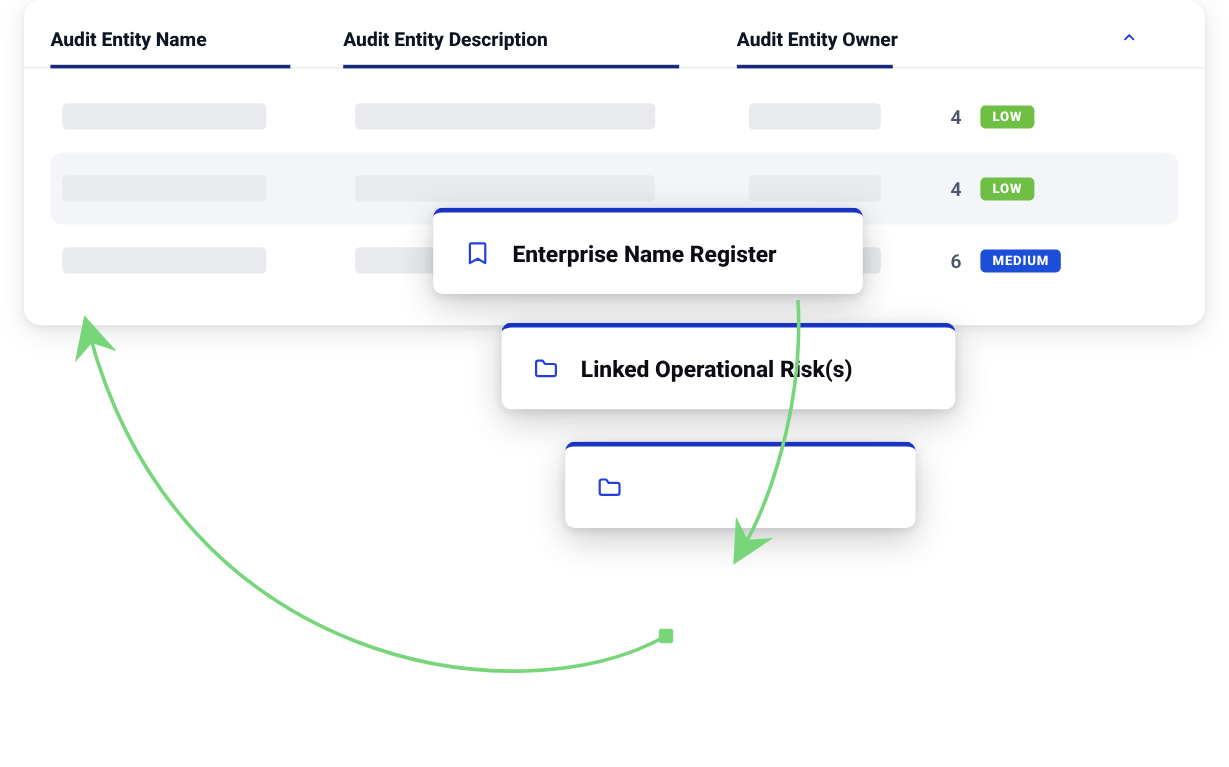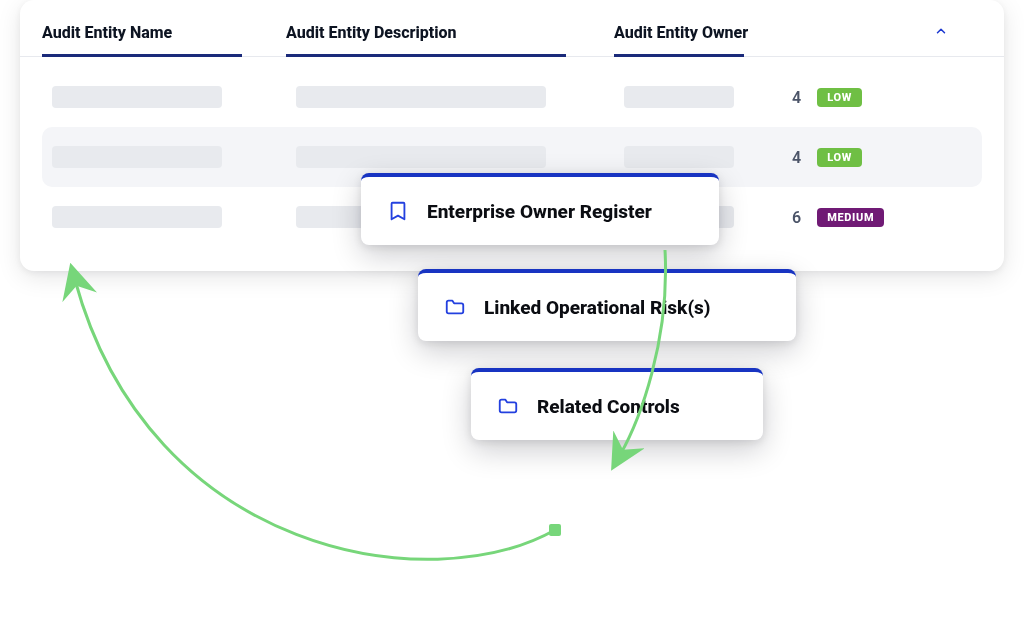--- a/index.html
+++ b/index.html
@@ -89,21 +89,21 @@
   .score-num { color: #4b5468; font-size: 16px; font-weight: 600; }
   .badge {
     display: inline-flex; align-items: center; justify-content: center;
     height: 19px; padding: 0 10px;
     border-radius: 4px;
     font-size: 11px; font-weight: 800; letter-spacing: .06em;
     color: #fff;
     text-transform: uppercase;
   }
   .badge.low    { background: #6fbf44; }
-  .badge.medium { background: #701a75; }
+  .badge.medium { background: #1d4ed8; }
 
   
   .pop {
     position: absolute;
     background: #fff;
     border-top: 4px solid #1834c2;
     border-radius: 8px;
     box-shadow: 0 10px 30px rgba(8,12,24,0.20), 0 2px 8px rgba(8,12,24,0.10);
     display: flex; align-items: center; gap: 18px;
     padding: 20px 26px;
@@ -199,39 +199,38 @@
 
     </div>
   </div>
 
   <div class="pop pop1">
     <span class="picon">
       <svg width="22" height="22" viewBox="0 0 24 24" fill="none" stroke="currentColor" stroke-width="2" stroke-linecap="round" stroke-linejoin="round">
           <path d="M6 3h12a1 1 0 0 1 1 1v17l-7-4-7 4V4a1 1 0 0 1 1-1z"></path>
         </svg>
     </span>
-    <span class="ptext">Enterprise Owner Register</span>
+    <span class="ptext">Enterprise Name Register</span>
   </div>
 
   <div class="pop pop2">
     <span class="picon">
       <svg width="22" height="22" viewBox="0 0 24 24" fill="none" stroke="currentColor" stroke-width="2" stroke-linecap="round" stroke-linejoin="round">
           <path d="M3 7a2 2 0 0 1 2-2h4l2 3h8a2 2 0 0 1 2 2v7a2 2 0 0 1-2 2H5a2 2 0 0 1-2-2V7z"></path>
         </svg>
     </span>
     <span class="ptext">Linked Operational Risk(s)</span>
   </div>
 
   <div class="pop pop3">
     <span class="picon">
       <svg width="22" height="22" viewBox="0 0 24 24" fill="none" stroke="currentColor" stroke-width="2" stroke-linecap="round" stroke-linejoin="round">
           <path d="M3 7a2 2 0 0 1 2-2h4l2 3h8a2 2 0 0 1 2 2v7a2 2 0 0 1-2 2H5a2 2 0 0 1-2-2V7z"></path>
         </svg>
     </span>
-    <span class="ptext">Related Controls</span>
   </div>
 
   <svg class="overlay-svg" viewBox="0 0 1024 639">
     <defs>
       <marker id="ah" markerWidth="12" markerHeight="12" refX="6" refY="6" orient="auto-start-reverse">
         <path d="M0 0 L12 6 L0 12 L4 6 Z" fill="#77d67a"></path>
       </marker>
     </defs>
 
     <path d="M 555 530 C 430 600, 150 555, 75 280" fill="none" stroke="#77d67a" stroke-width="3" marker-end="url(#ah)"></path>

